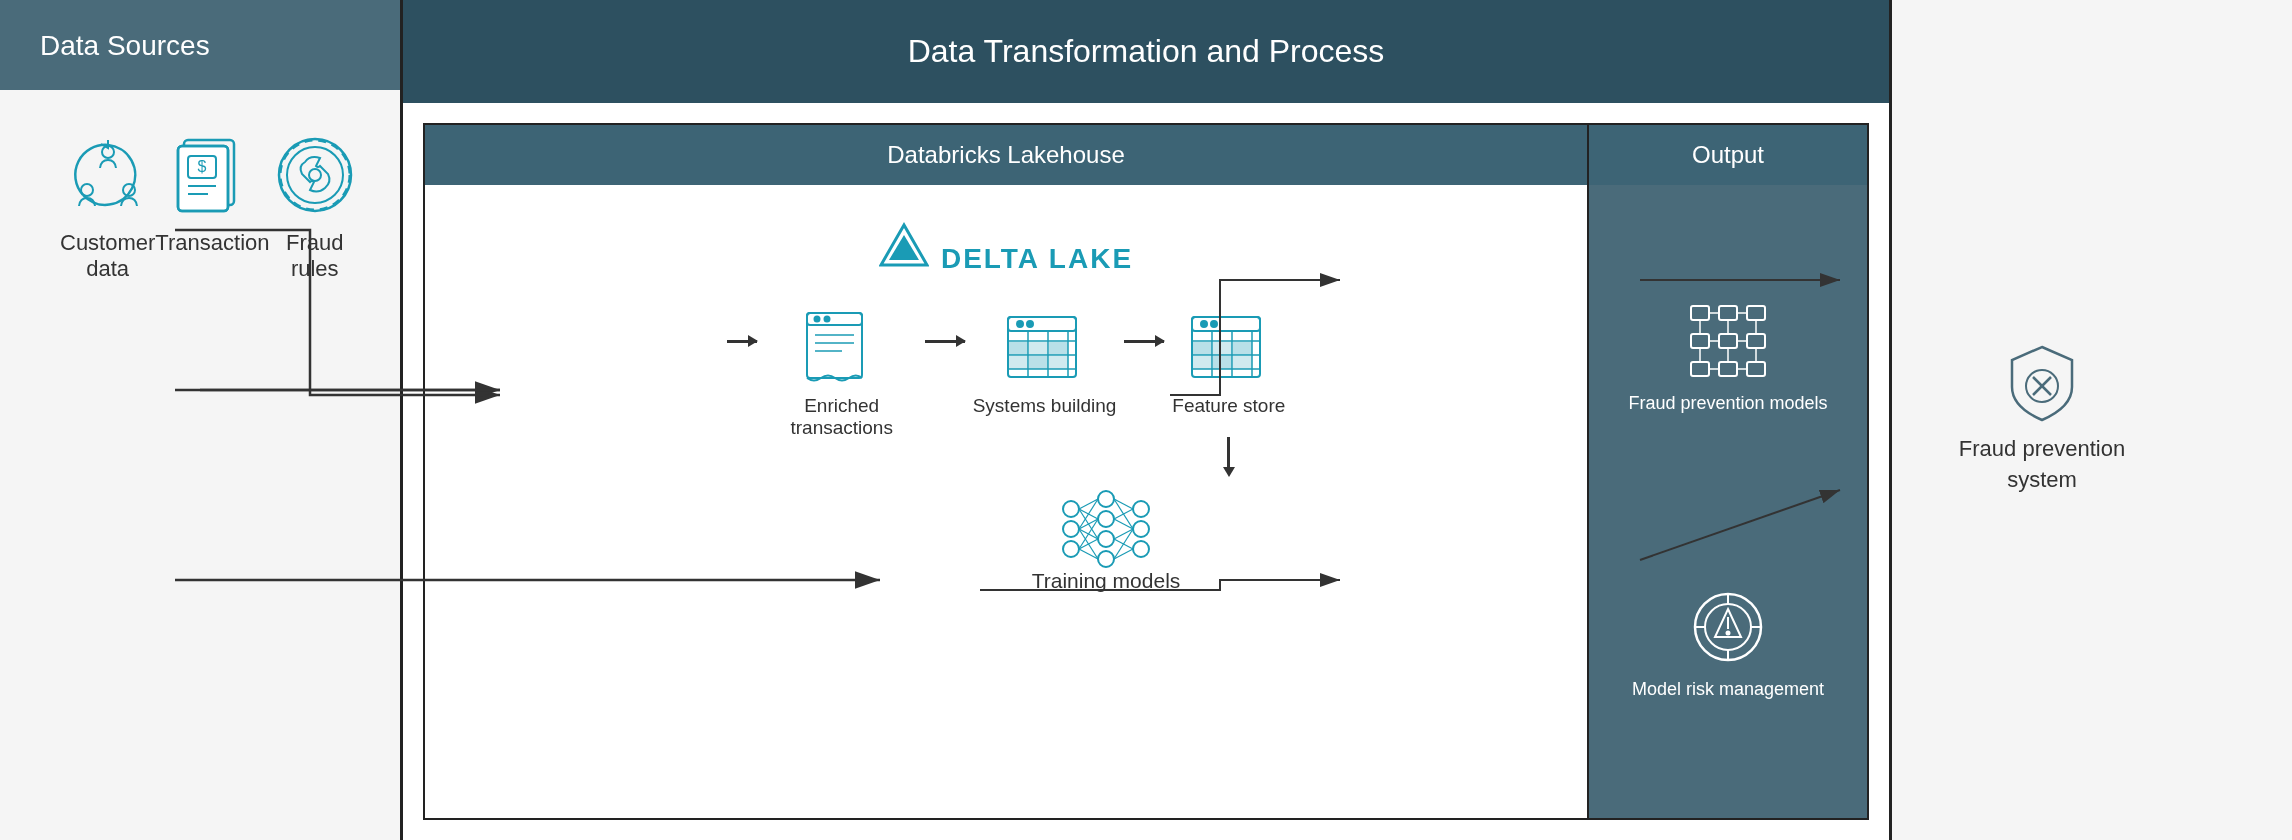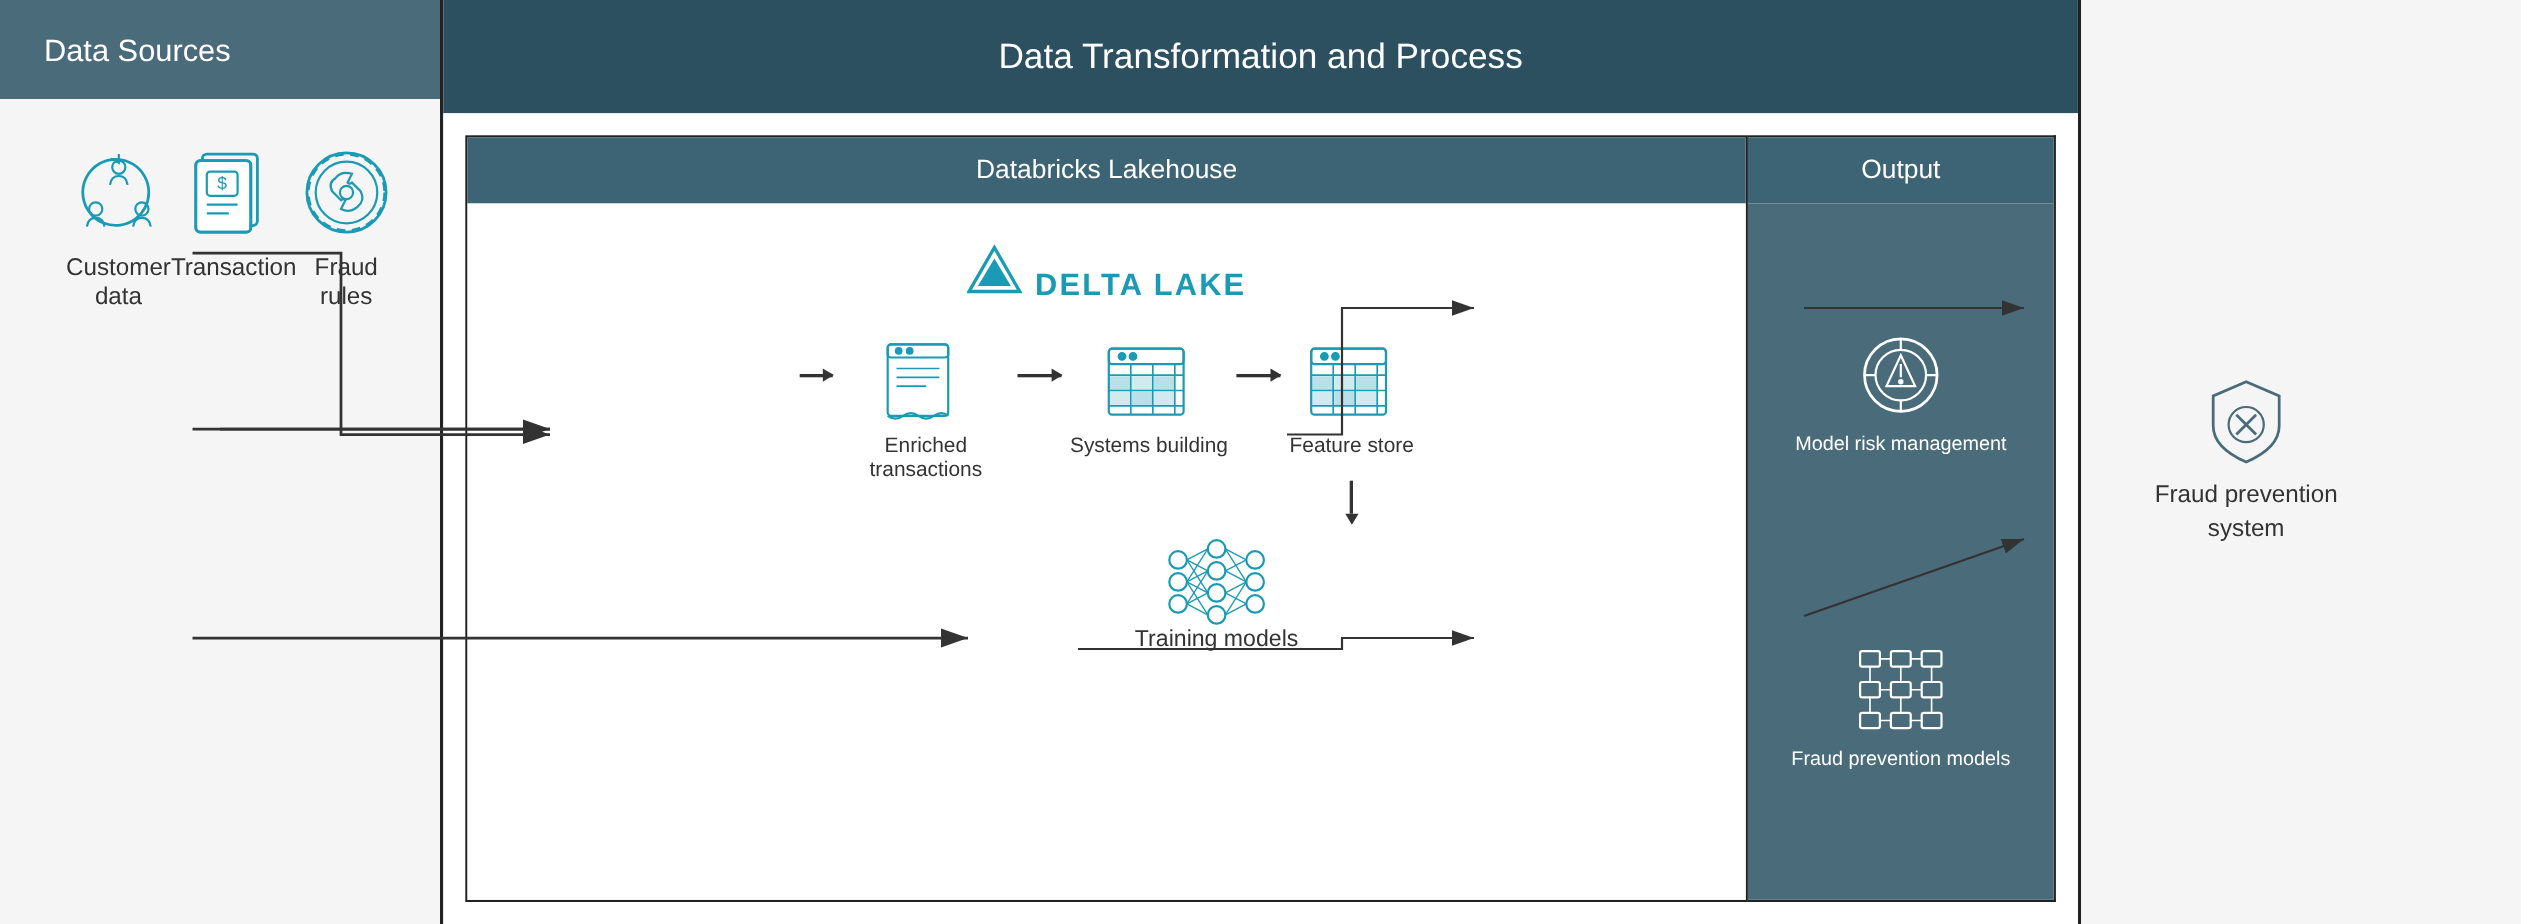--- a/index.html
+++ b/index.html
@@ -495,39 +495,20 @@
       </div>
 
       <div class="output-section">
         <div class="output-header">
           <span>Output</span>
         </div>
         <div class="output-body">
 
           <div class="output-item">
             <div class="output-icon">
-              <svg width="85" height="80" viewBox="0 0 85 80" class="icon-svg-white">
-                <circle cx="42" cy="40" r="33" stroke="white" stroke-width="2.5" fill="none"></circle>
-                <circle cx="42" cy="40" r="23" stroke="white" stroke-width="2" fill="none"></circle>
-
-                <line x1="42" y1="7" x2="42" y2="17" stroke="white" stroke-width="2"></line>
-                <line x1="42" y1="63" x2="42" y2="73" stroke="white" stroke-width="2"></line>
-                <line x1="9" y1="40" x2="19" y2="40" stroke="white" stroke-width="2"></line>
-                <line x1="65" y1="40" x2="75" y2="40" stroke="white" stroke-width="2"></line>
-
-                <polygon points="42,22 55,50 29,50" stroke="white" stroke-width="2" fill="none"></polygon>
-                <line x1="42" y1="30" x2="42" y2="42" stroke="white" stroke-width="2"></line>
-                <circle cx="42" cy="46" r="1.5" fill="white"></circle>
-              </svg>
-            </div>
-            <span class="output-label">Model risk management</span>
-          </div>
-
-          <div class="output-item">
-            <div class="output-icon">
               <svg width="90" height="80" viewBox="0 0 90 80" class="icon-svg-white">
 
                 <rect x="8" y="5" width="18" height="14" rx="2" stroke="white" stroke-width="2" fill="none"></rect>
                 <rect x="36" y="5" width="18" height="14" rx="2" stroke="white" stroke-width="2" fill="none"></rect>
                 <rect x="64" y="5" width="18" height="14" rx="2" stroke="white" stroke-width="2" fill="none"></rect>
 
                 <rect x="8" y="33" width="18" height="14" rx="2" stroke="white" stroke-width="2" fill="none"></rect>
                 <rect x="36" y="33" width="18" height="14" rx="2" stroke="white" stroke-width="2" fill="none"></rect>
                 <rect x="64" y="33" width="18" height="14" rx="2" stroke="white" stroke-width="2" fill="none"></rect>
 
@@ -546,20 +527,39 @@
                 <line x1="45" y1="19" x2="45" y2="33" stroke="white" stroke-width="1.5"></line>
                 <line x1="73" y1="19" x2="73" y2="33" stroke="white" stroke-width="1.5"></line>
                 <line x1="17" y1="47" x2="17" y2="61" stroke="white" stroke-width="1.5"></line>
                 <line x1="45" y1="47" x2="45" y2="61" stroke="white" stroke-width="1.5"></line>
                 <line x1="73" y1="47" x2="73" y2="61" stroke="white" stroke-width="1.5"></line>
               </svg>
             </div>
             <span class="output-label">Fraud prevention models</span>
           </div>
 
+          <div class="output-item">
+            <div class="output-icon">
+              <svg width="85" height="80" viewBox="0 0 85 80" class="icon-svg-white">
+                <circle cx="42" cy="40" r="33" stroke="white" stroke-width="2.5" fill="none"></circle>
+                <circle cx="42" cy="40" r="23" stroke="white" stroke-width="2" fill="none"></circle>
+
+                <line x1="42" y1="7" x2="42" y2="17" stroke="white" stroke-width="2"></line>
+                <line x1="42" y1="63" x2="42" y2="73" stroke="white" stroke-width="2"></line>
+                <line x1="9" y1="40" x2="19" y2="40" stroke="white" stroke-width="2"></line>
+                <line x1="65" y1="40" x2="75" y2="40" stroke="white" stroke-width="2"></line>
+
+                <polygon points="42,22 55,50 29,50" stroke="white" stroke-width="2" fill="none"></polygon>
+                <line x1="42" y1="30" x2="42" y2="42" stroke="white" stroke-width="2"></line>
+                <circle cx="42" cy="46" r="1.5" fill="white"></circle>
+              </svg>
+            </div>
+            <span class="output-label">Model risk management</span>
+          </div>
+
         </div>
       </div>
 
     </div>
   </div>
 
   <div class="systems-fed">
     <div class="systems-content">
 
 

